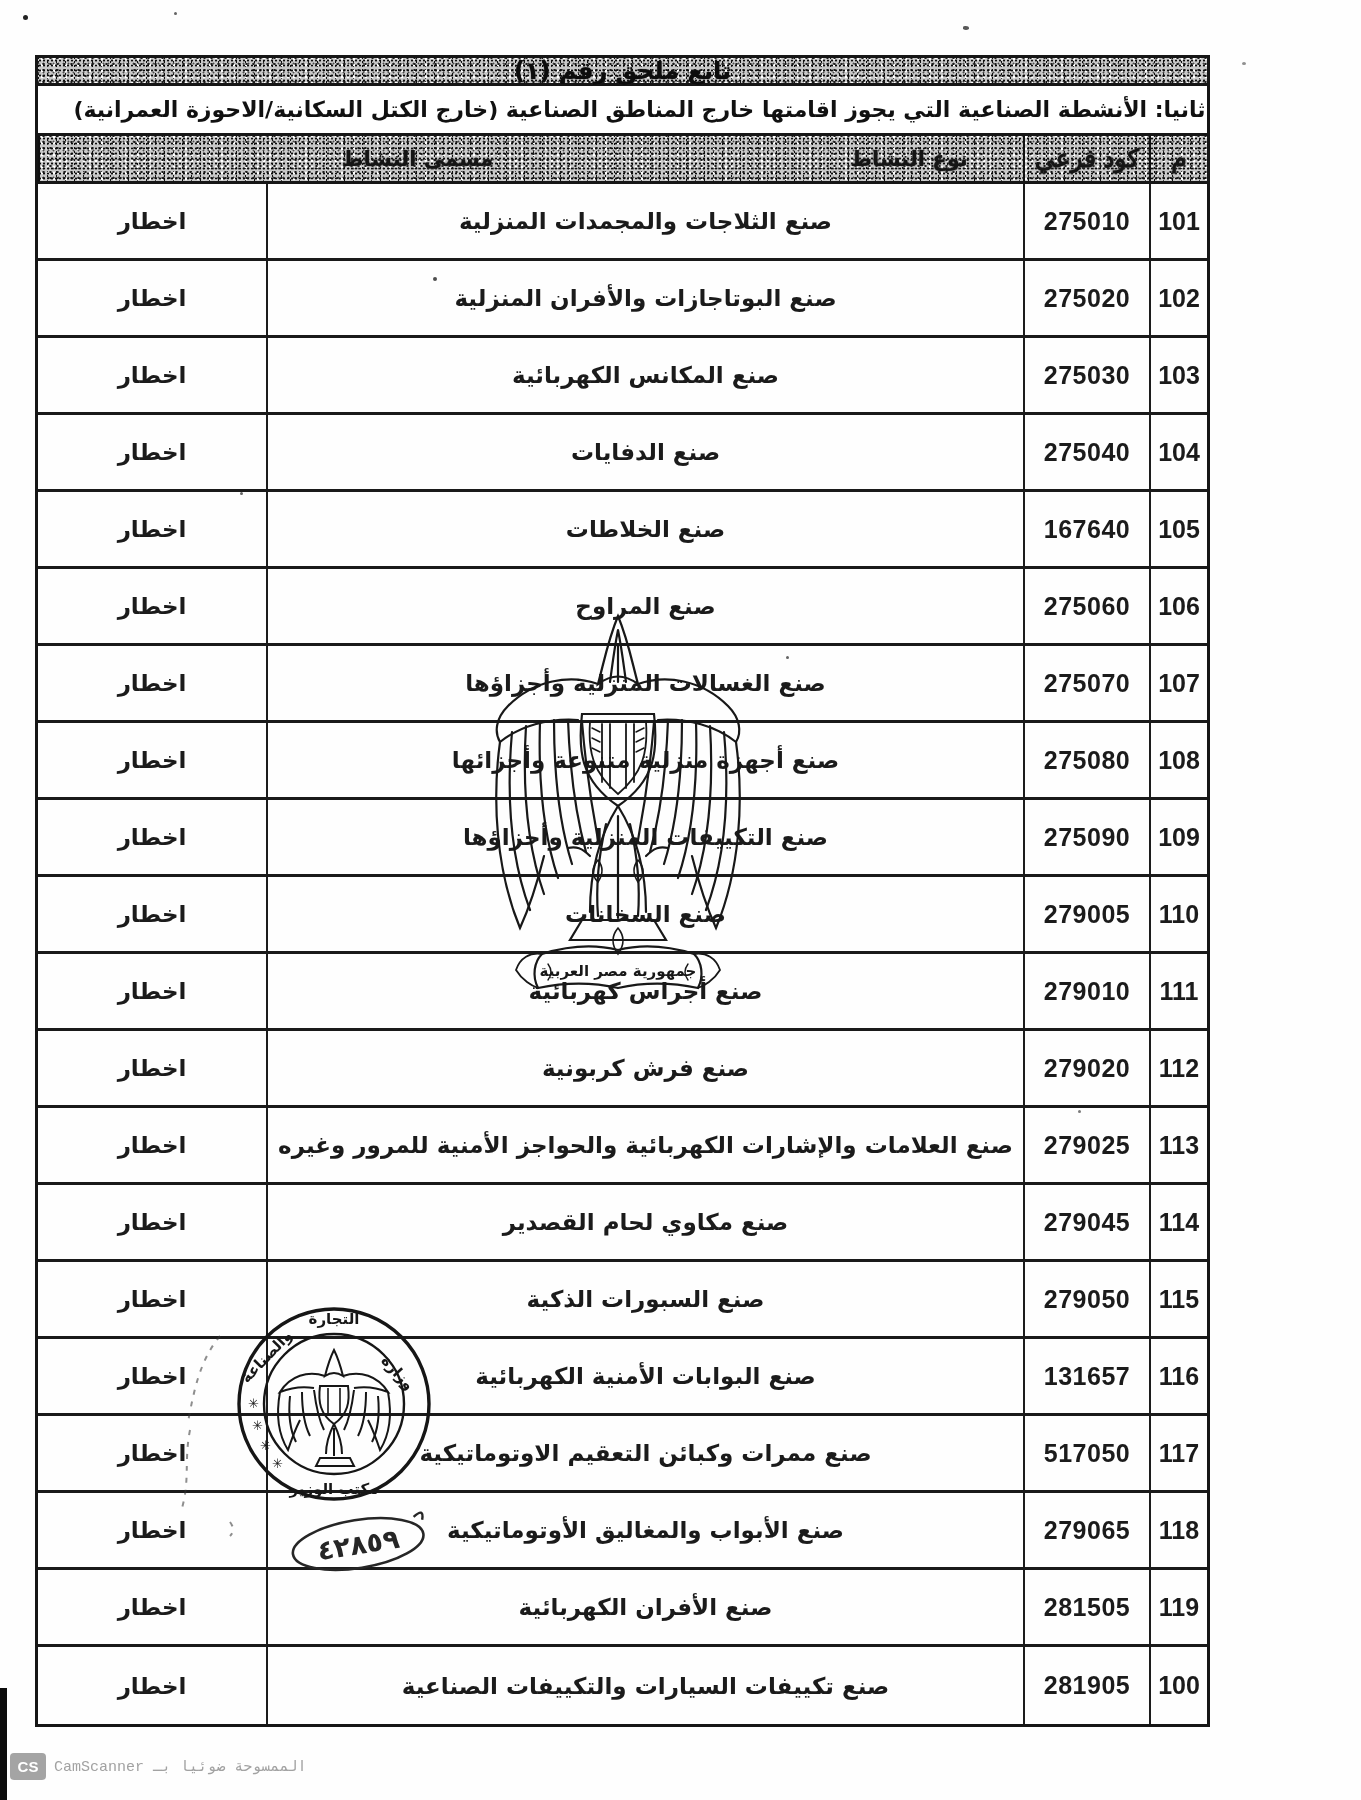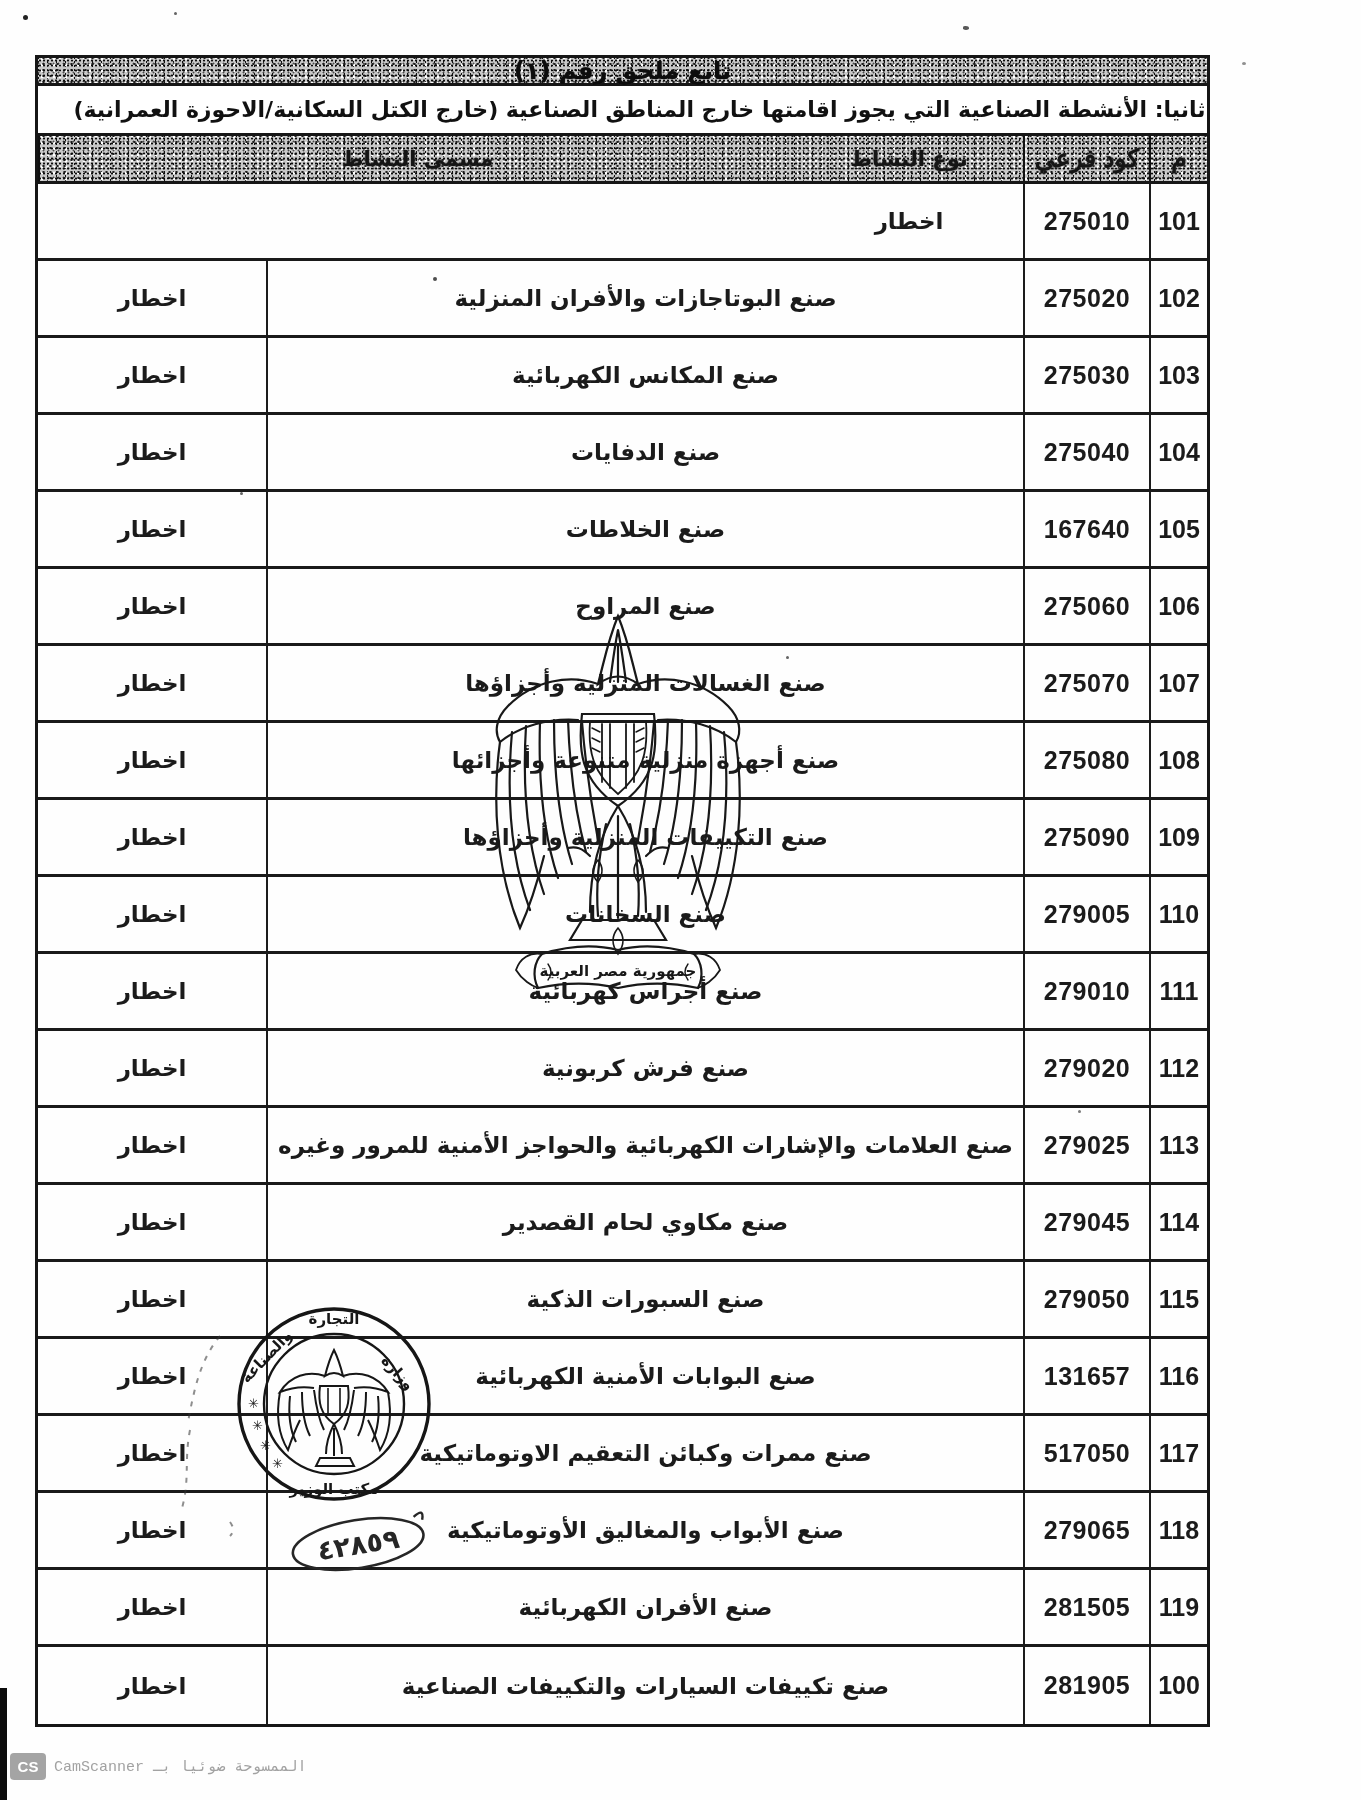--- a/index.html
+++ b/index.html
@@ -104,20 +104,21 @@
     <div class="hdr-row speckle">
       <div class="hdr-cell c-no">م</div>
       <div class="hdr-cell c-code">كود فرعي</div>
       <div class="hdr-cell c-type">نوع النشاط</div>
       <div class="hdr-cell c-name">مسمى النشاط</div>
     </div>
     <div id="rows">
     <div class="row">
       <div class="cell c-no">101</div>
       <div class="cell c-code">275010</div>
+      <div class="cell c-name">صنع الثلاجات والمجمدات المنزلية</div>
       <div class="cell c-type">اخطار</div>
     </div>
 
     <div class="row">
       <div class="cell c-no">102</div>
       <div class="cell c-code">275020</div>
       <div class="cell c-name">صنع البوتاجازات والأفران المنزلية</div>
       <div class="cell c-type">اخطار</div>
     </div>
 

